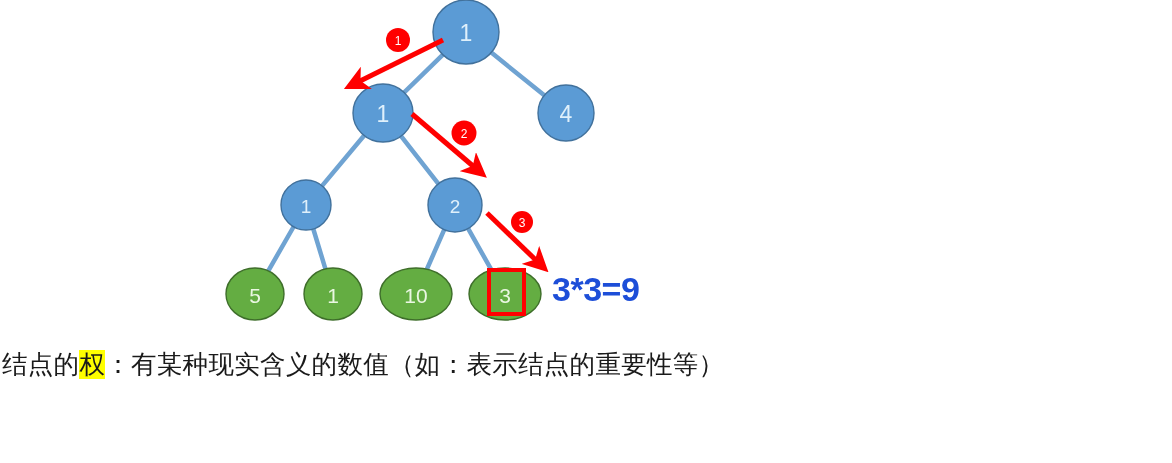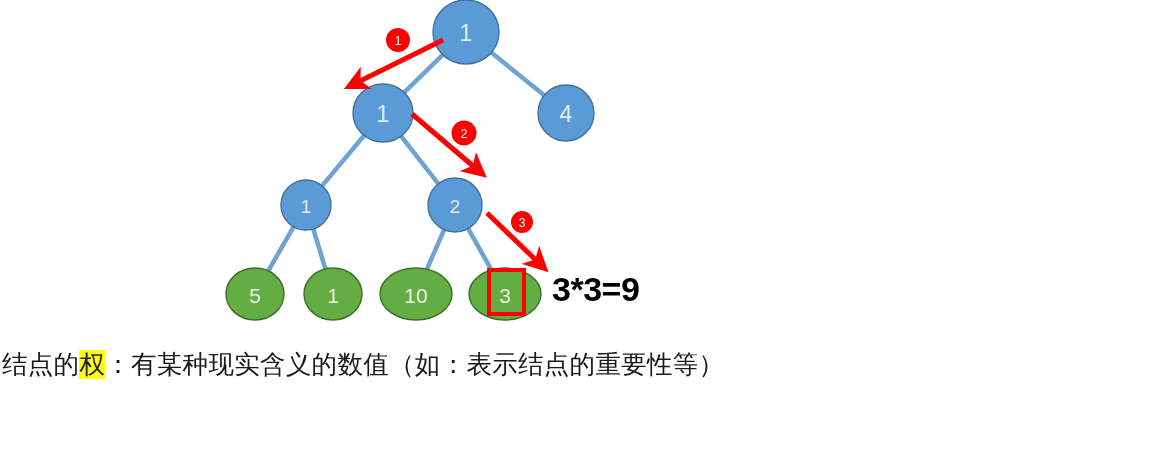--- a/index.html
+++ b/index.html
@@ -51,21 +51,21 @@
     fill: #ffffff;
     font-size: 12px;
     text-anchor: middle;
     dominant-baseline: central;
     pointer-events: none;
   }
   .formula-text {
     position: absolute;
     left: 552px;
     top: 270px;
-    color: #000000;
+    color: #1d4ed8;
     font-family: "Liberation Sans", "DejaVu Sans", sans-serif;
     font-size: 34px;
     font-weight: bold;
     letter-spacing: -0.5px;
     white-space: nowrap;
   }
 
   
   #text-block {
     position: absolute;

